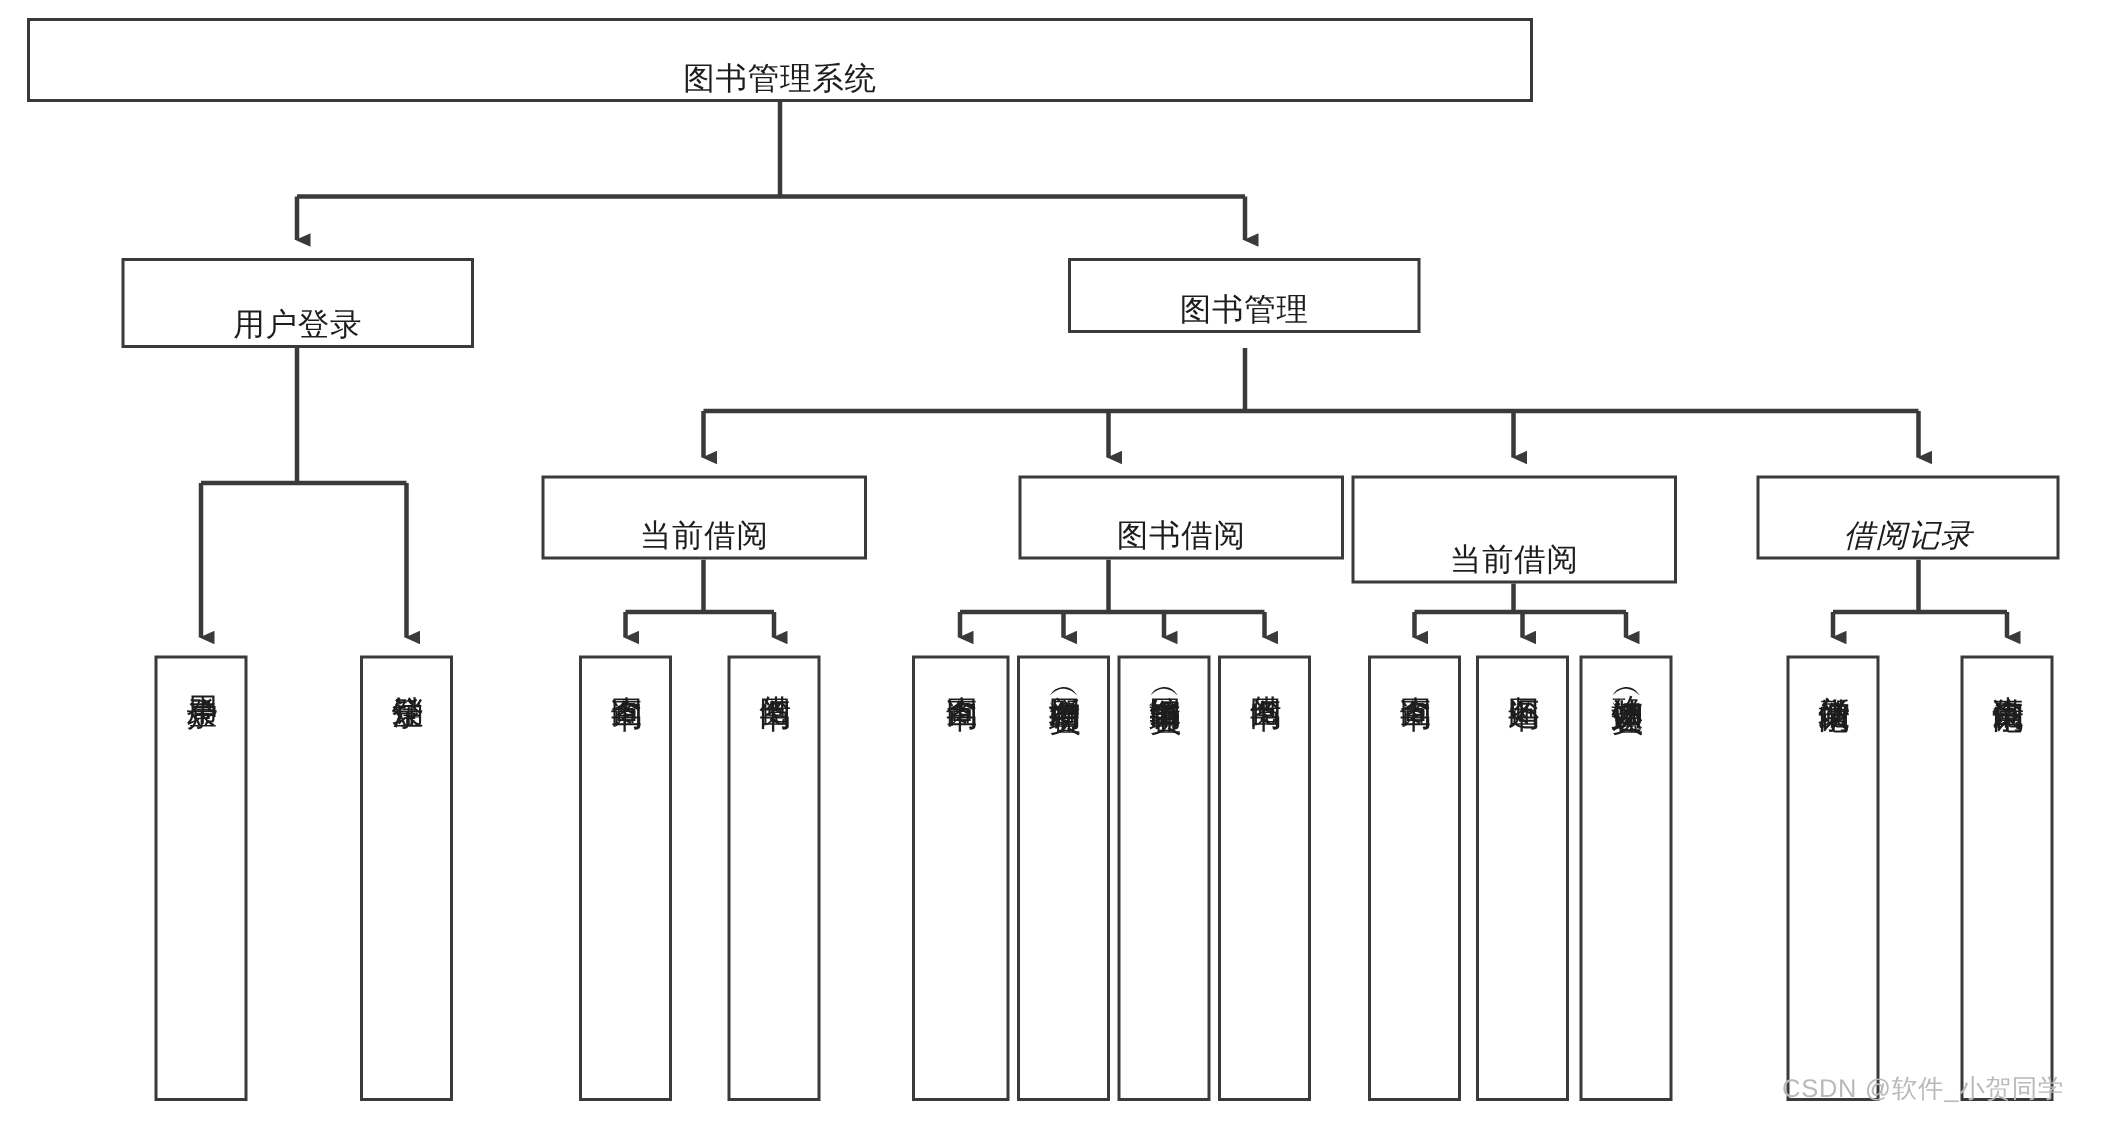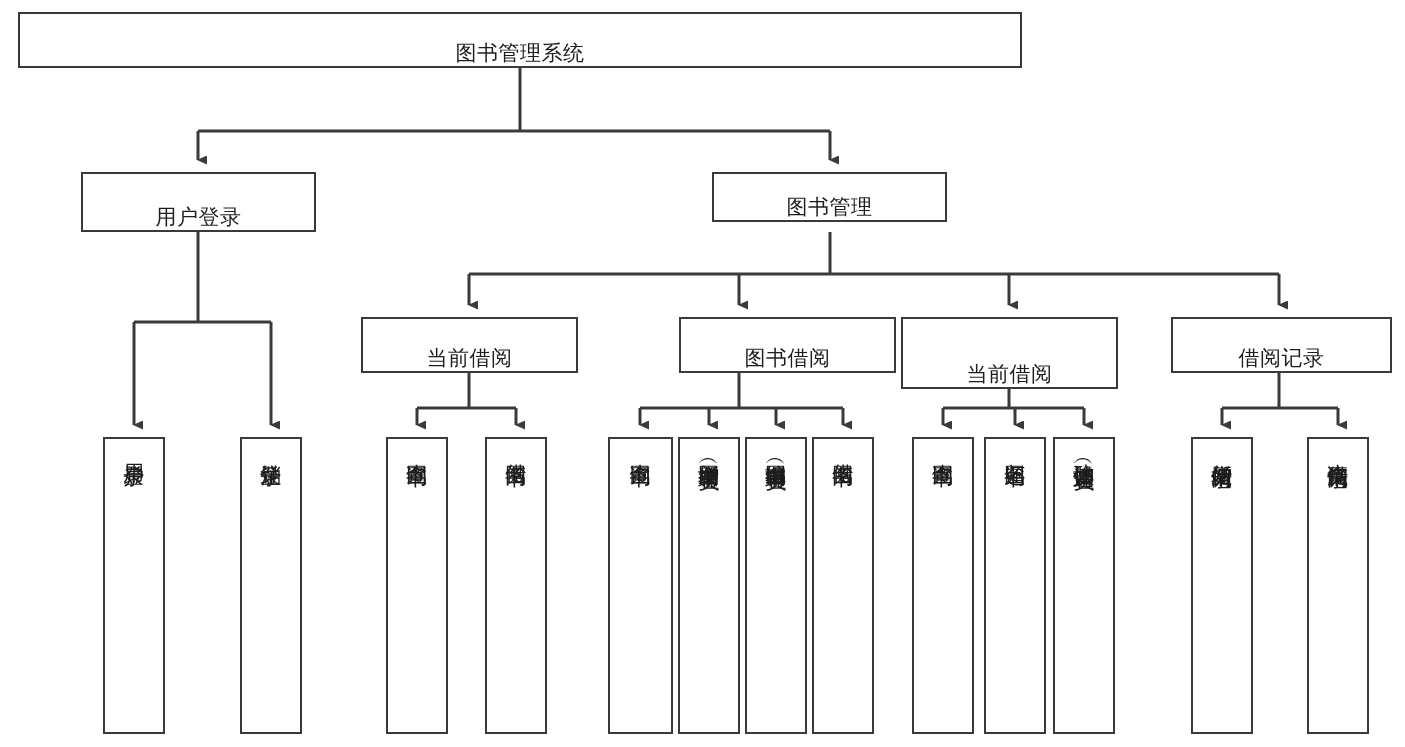--- a/index.html
+++ b/index.html
@@ -137,21 +137,21 @@
 
   <div class="node" style="left:361px; top:317px; width:217px; height:56px;">
     <span class="node-label">当前借阅</span>
   </div>
   <div class="node" style="left:631px; top:317px; width:217px; height:56px;margin-left:48px;">
     <span class="node-label">图书借阅</span>
   </div>
   <div class="node" style="left:901px; top:317px; width:217px; height:72px;">
     <span class="node-label">当前借阅</span>
   </div>
-  <div class="node" style="left:1171px; top:317px; width:221px; height:56px;">
+  <div class="node" style="left:1171px; top:317px; width:202px; height:56px;font-style:italic;">
     <span class="node-label">借阅记录</span>
   </div>
 
   <div class="node node-leaf" style="left:103px; top:437px; width:62px; height:297px;">
     <span class="node-label">用户登录</span>
   </div>
   <div class="node node-leaf" style="left:240px; top:437px; width:62px; height:297px;">
     <span class="node-label">注销登录</span>
   </div>
 
@@ -185,14 +185,15 @@
     <span class="node-label">确认归还（管理员）</span>
   </div>
 
   <div class="node node-leaf" style="left:1191px; top:437px; width:62px; height:297px;">
     <span class="node-label">新增借阅记录</span>
   </div>
   <div class="node node-leaf" style="left:1307px; top:437px; width:62px; height:297px;">
     <span class="node-label">查询借阅记录</span>
   </div>
 
+  <div class="watermark">CSDN @软件_小贺同学</div>
 
 </div>
 
 </body></html>

